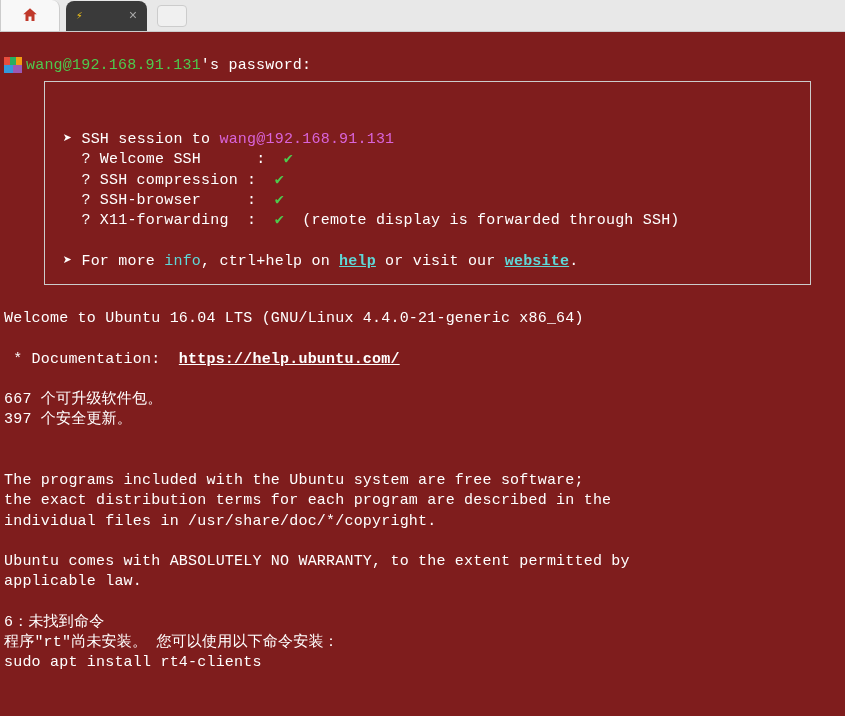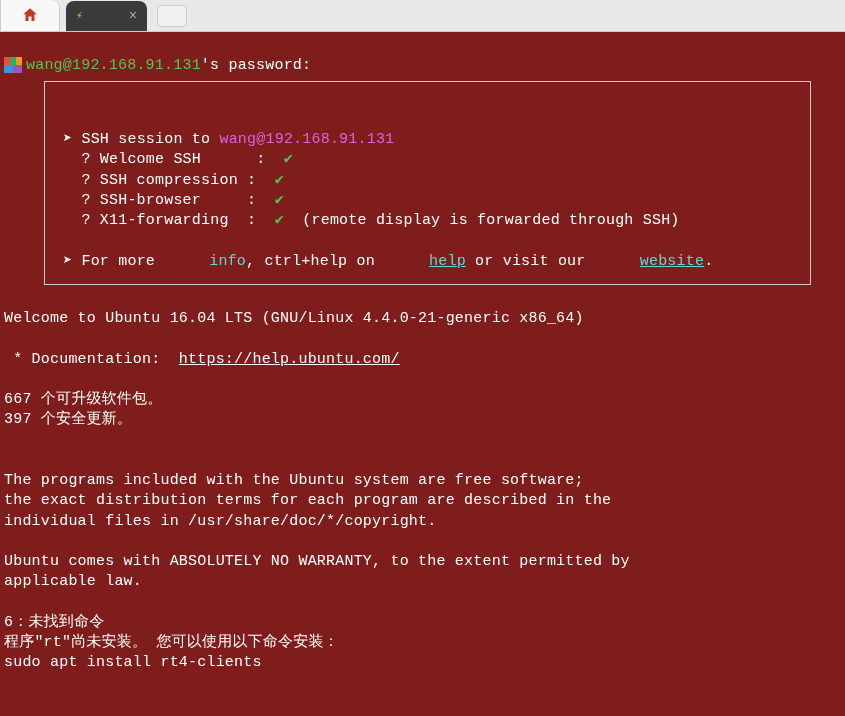--- a/index.html
+++ b/index.html
@@ -72,22 +72,22 @@
     .moba-icon {
       display: inline-block;
       width: 18px;
       height: 16px;
       vertical-align: middle;
       margin-right: 4px;
     }
     .green { color: #4ec94e; }
     .magenta { color: #d964d9; }
     .yellow { color: #dcdc7a; }
-    .cyan { color: #5fd7d7; margin-left: 45px; }
-    .underline { text-decoration: underline; }
+    .cyan { color: #5fd7d7; }
+    .underline { text-decoration: underline; font-weight: bold; }
     .border-box {
       border: 1px solid #ccc;
       margin: 4px 30px 4px 40px;
       padding: 8px 18px 12px 18px;
     }
     .check { color: #4ec94e; }
     .home-icon svg { display: block; }
     .lightning-icon { color: #f5c518; font-size: 11px; }
   </style>
 </head>

